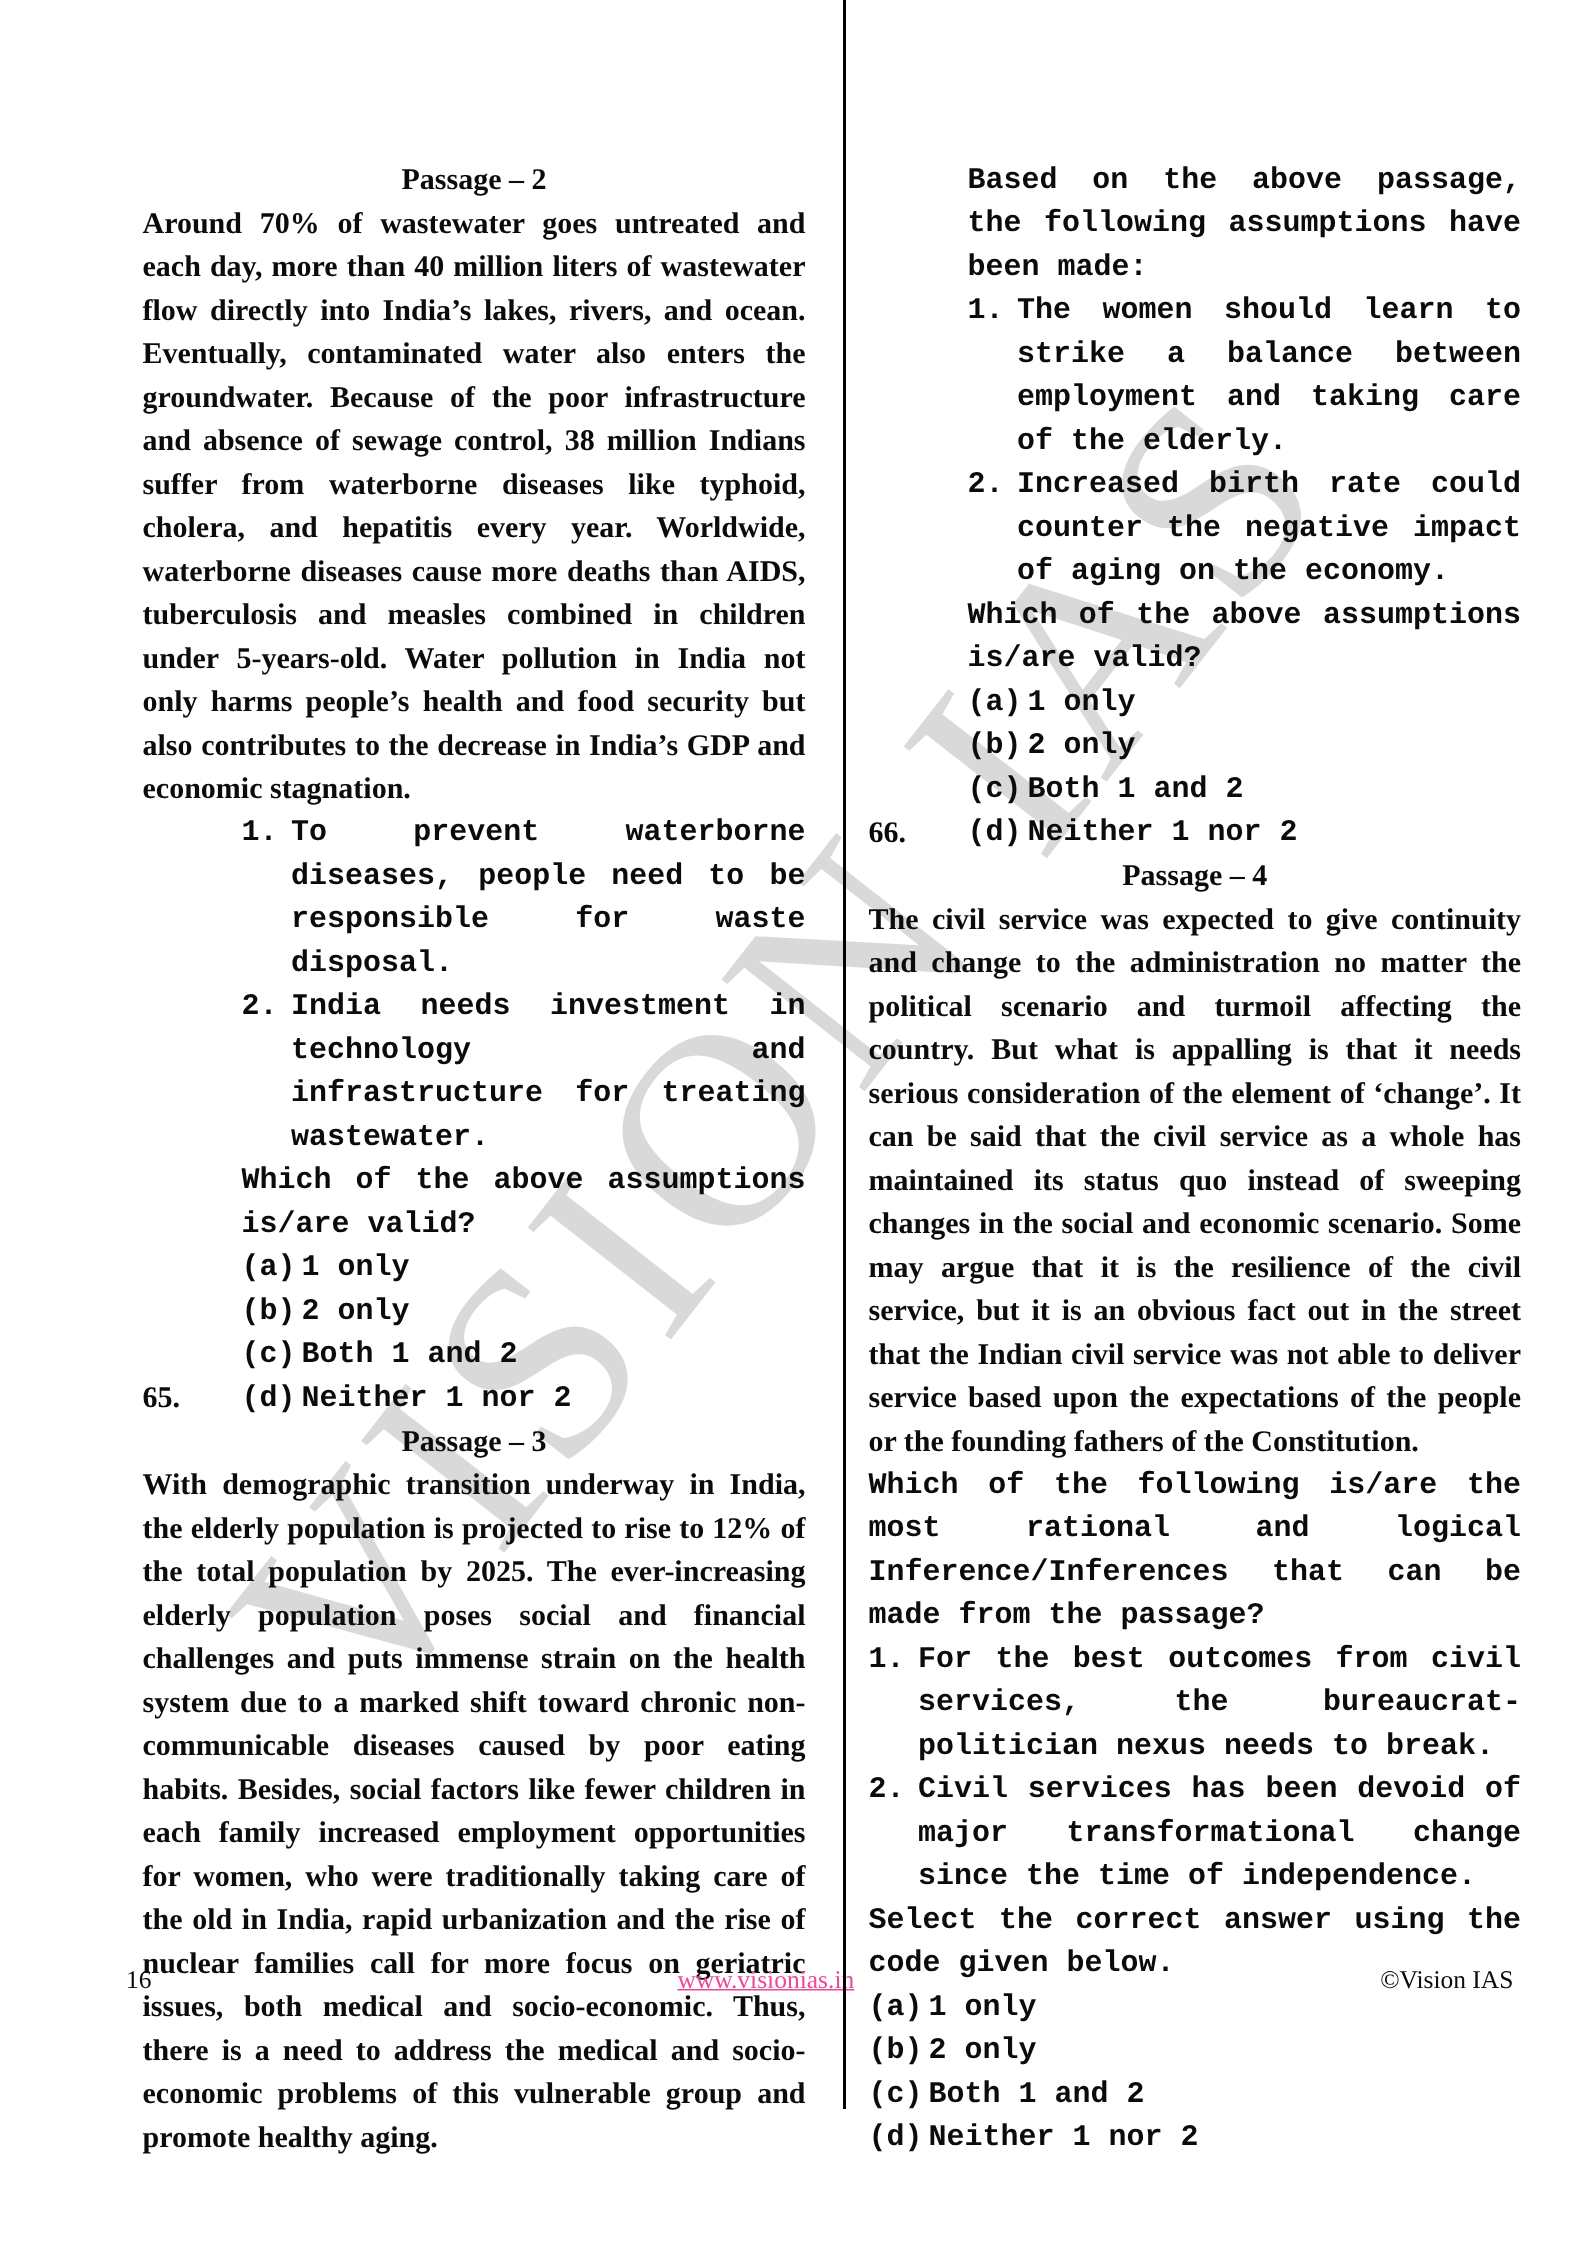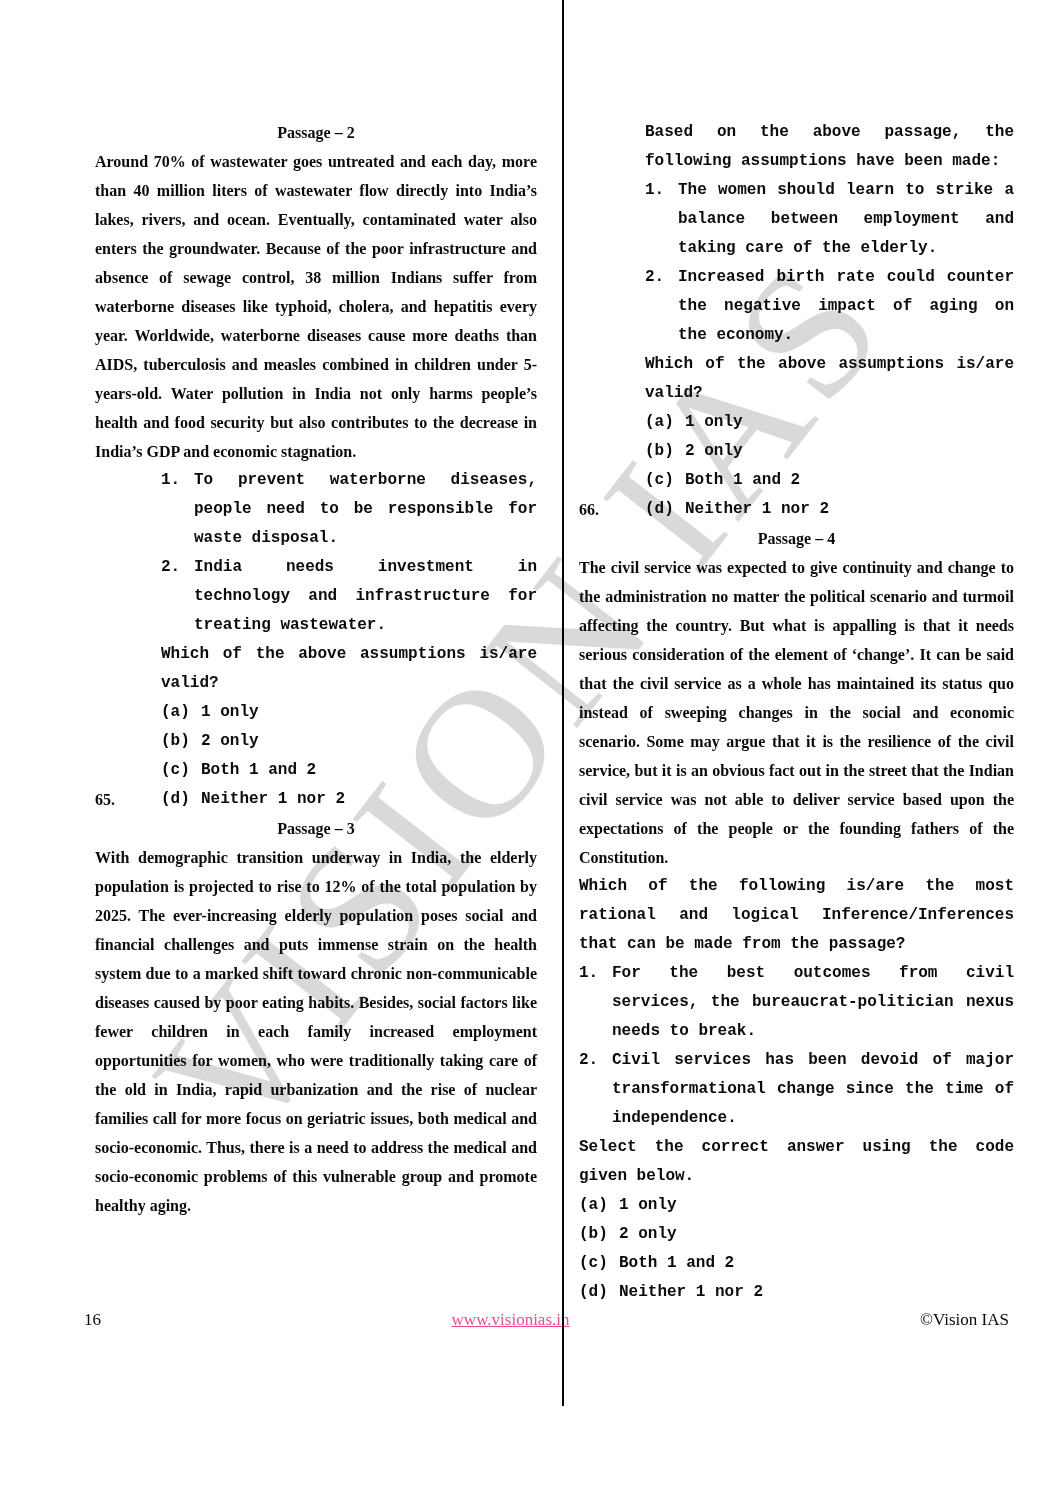--- a/index.html
+++ b/index.html
@@ -30,24 +30,23 @@
     background:#000;
     z-index:2;
   }
   .content {
     position:absolute;
     top:106px; left:95px;
     width:925px;
     display:flex;
     gap:42px;
     z-index:1;
-    font-size:16px;
+    font-size:20px;
     line-height:29px;
     font-weight:700;
-    margin-top:12px;
   }
   .col-left  { width:442px; }
   .col-right { width:435px; }
   .passage-title { text-align:center; font-weight:700; }
   .passage-body  { text-align:justify; font-weight:700; }
   .q-row  { display:flex;align-items:flex-end; }
   .q-num  { width:66px; flex-shrink:0; }
   .q-body { flex:1; min-width:0;font-family:Liberation Mono, monospace; }
   .q-stem { text-align:justify; }
   .item-row  { display:flex; }

